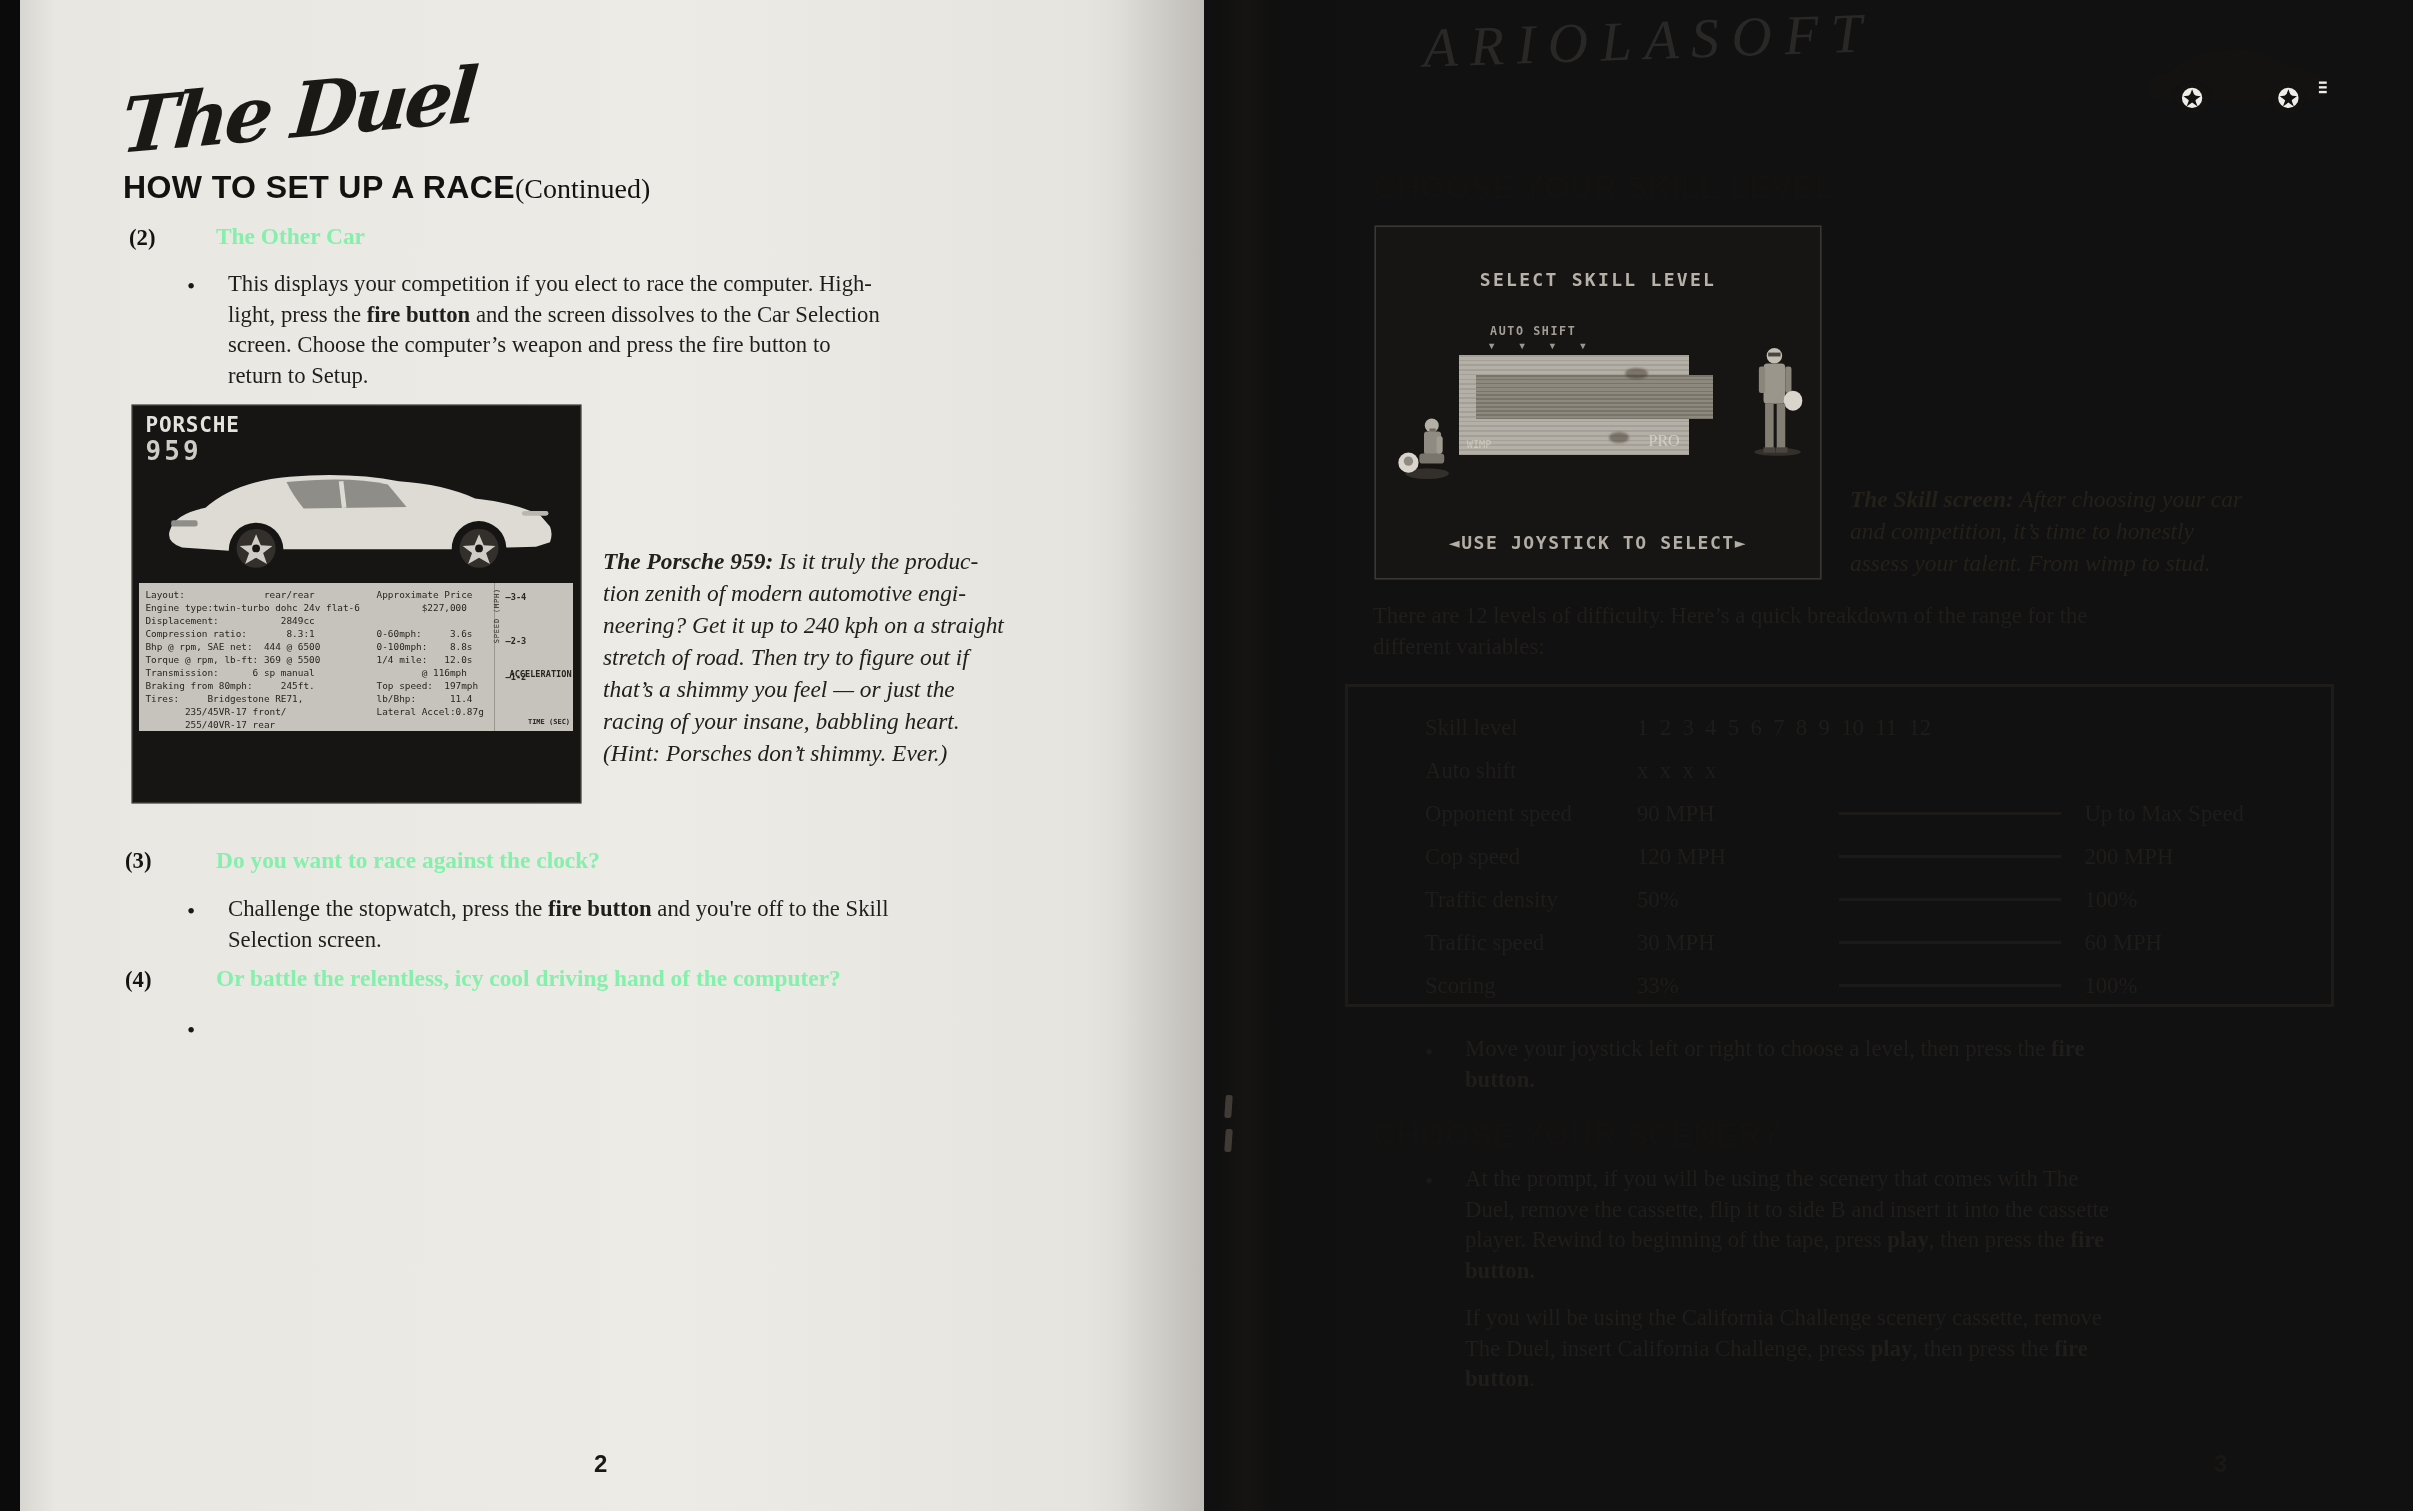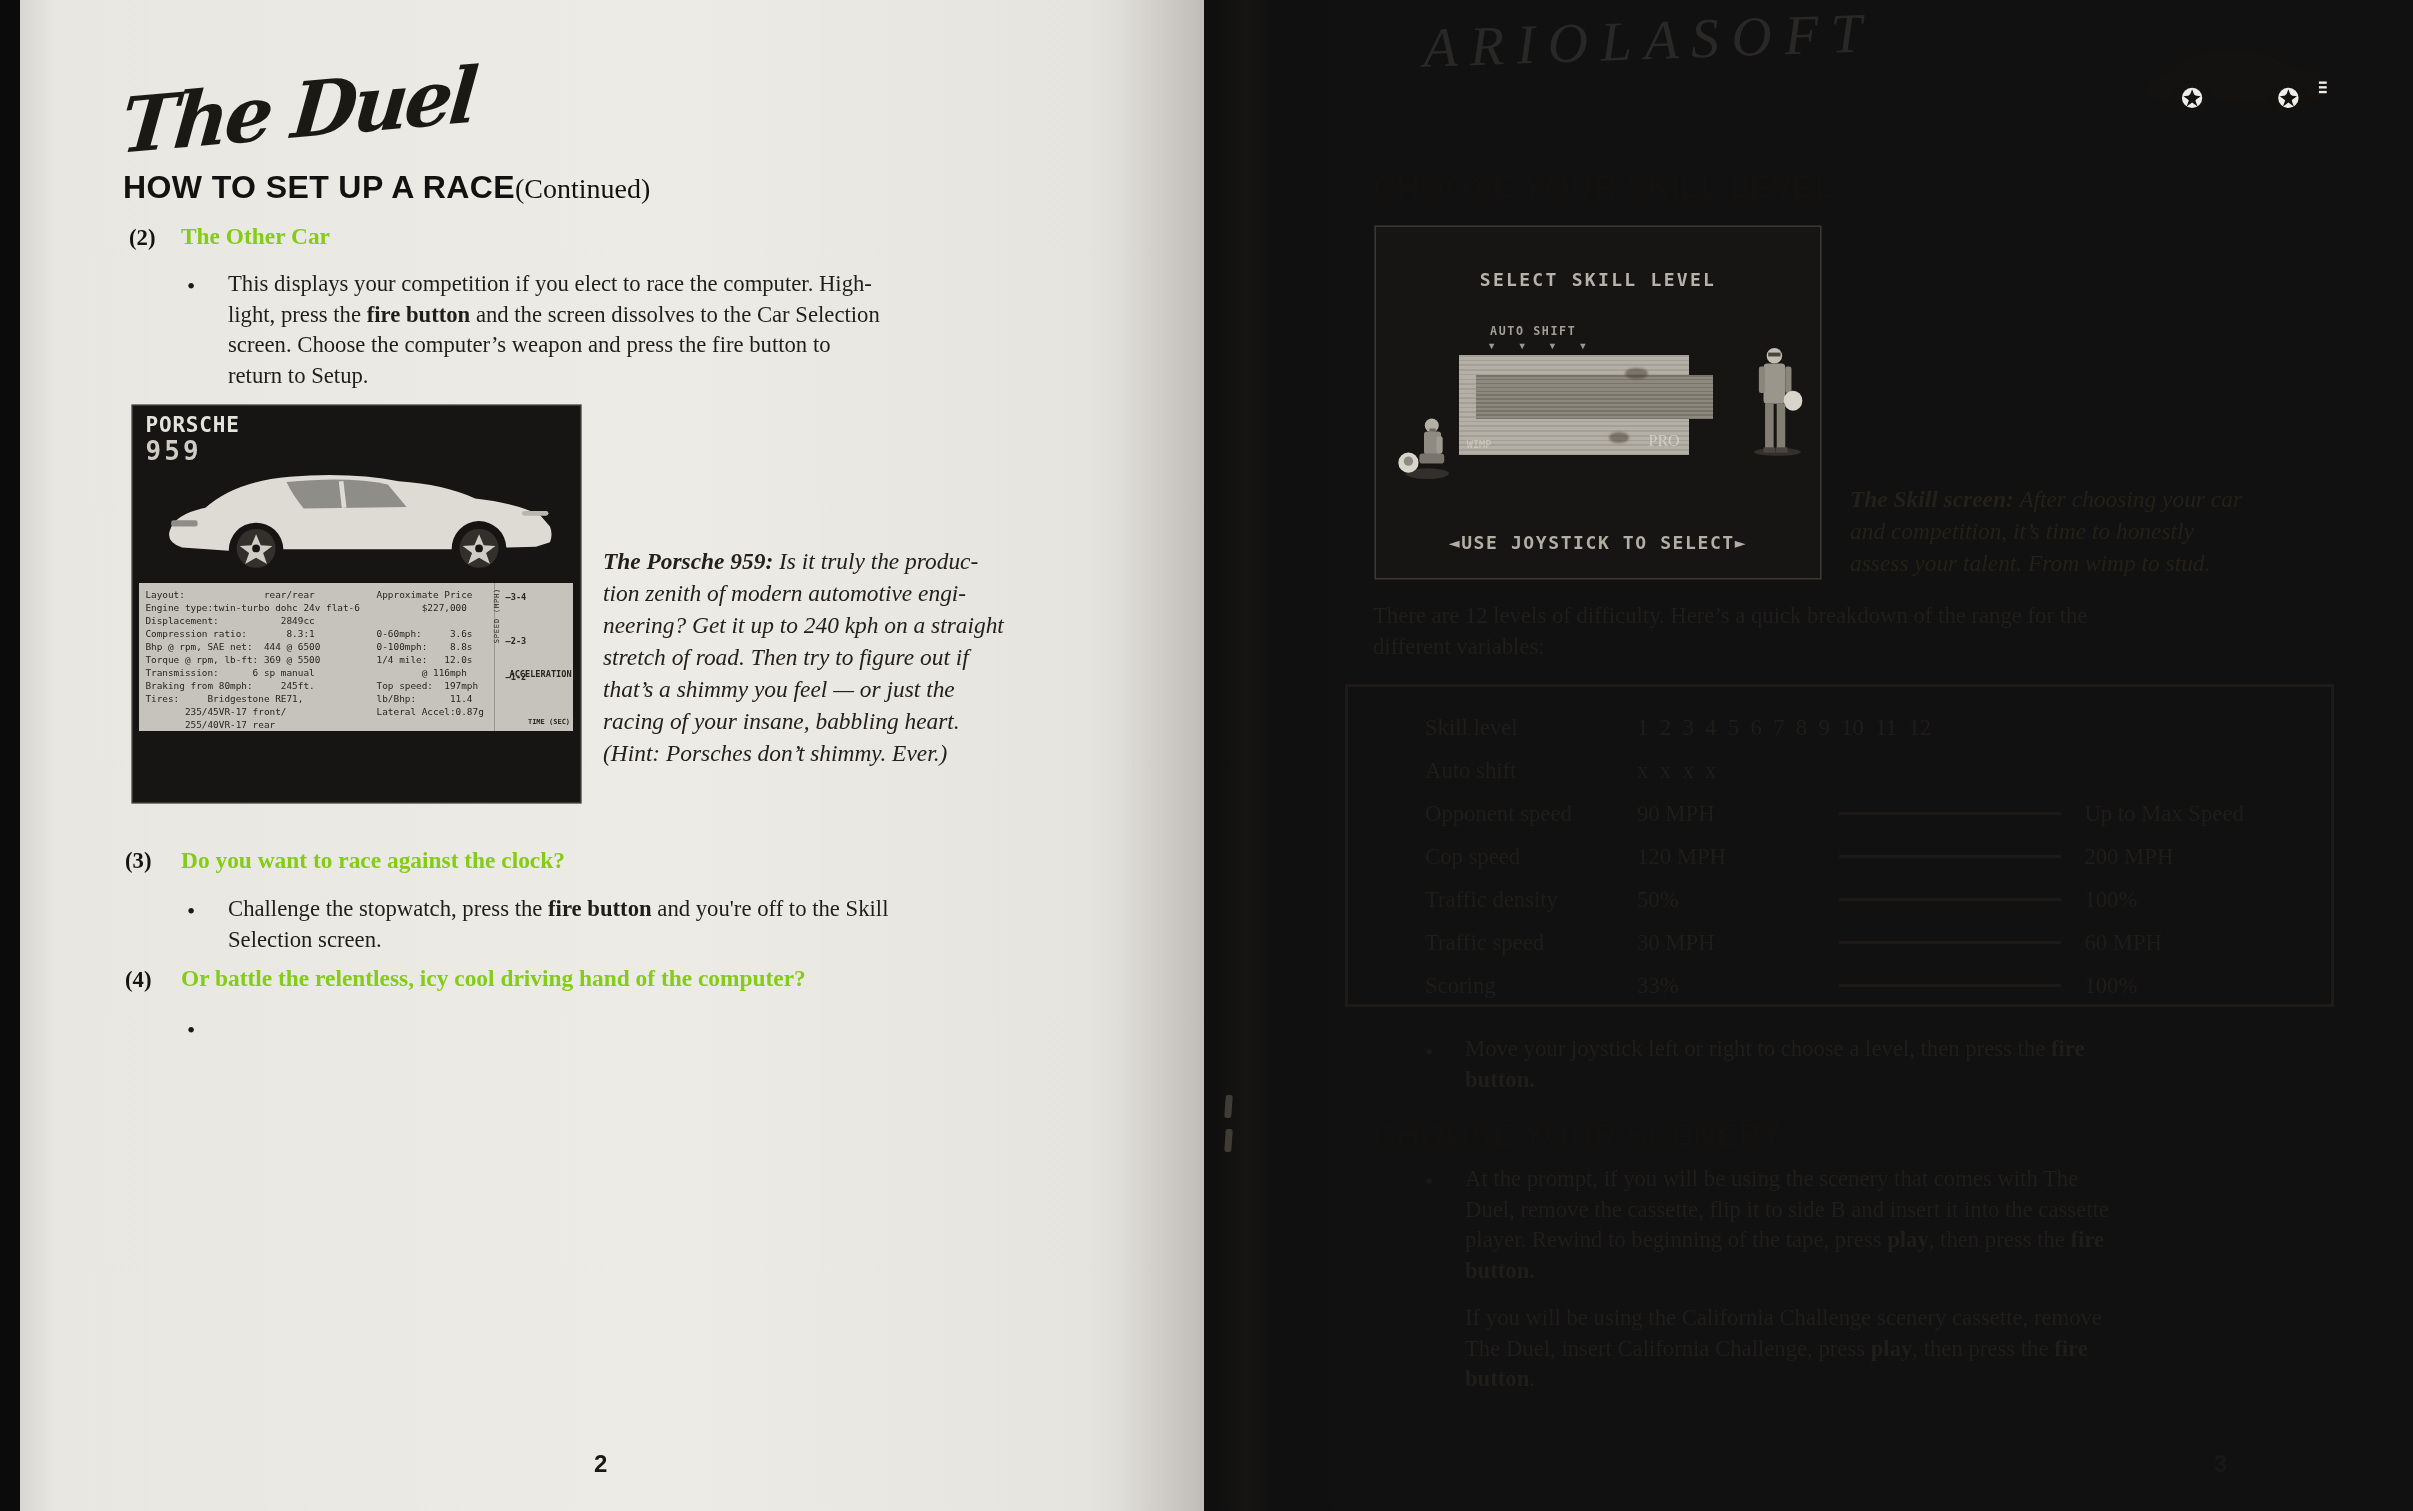--- a/index.html
+++ b/index.html
@@ -11,21 +11,21 @@
     background:linear-gradient(90deg,rgba(0,0,0,0) 0,rgba(0,0,0,.10) 38%,rgba(40,32,24,.22) 50%,rgba(0,0,0,.08) 62%,rgba(0,0,0,0) 100%);}
   .staple{position:absolute;left:1225px;width:7px;height:23.4px;background:#4e463e;border-radius:2.3px;transform:rotate(4deg);opacity:.8;}
   .staple-1{top:1095px}.staple-2{top:1129px}
 
   .abs{position:absolute;}
   .logo{left:121px;top:66px;font-family:"DejaVu Serif",serif;font-style:italic;font-weight:bold;
     font-size:76px;color:#1b1916;letter-spacing:-3.9px;transform:rotate(-5deg) skewX(-10deg);}
   .h1{font-family:"Liberation Sans",sans-serif;font-weight:bold;font-size:32px;color:#131210;letter-spacing:0.4px;white-space:nowrap;}
   .h1-suffix{font-family:"Liberation Serif",serif;font-weight:normal;font-size:28px;letter-spacing:0;}
   .sec-num{font-weight:bold;font-size:22.7px;color:#161412;}
-  .sec-head{font-weight:bold;font-size:23.4px;color:#84cc16;white-space:nowrap;}
+  .sec-head{font-weight:bold;font-size:23.4px;color:#86efac;white-space:nowrap;margin-left:35px;}
   .para{white-space:pre-line;font-size:22.7px;line-height:30.5px;color:#201e1b;}
   .para .b{font-weight:bold;}
   .italic-cap{font-style:italic;font-size:23.4px;line-height:32px;color:#232119;}
   .italic-cap .lead{font-weight:bold;margin-top:8px;}
   .dot{font-size:23.4px;color:#1b1918;}
   .pnum{font-family:"Liberation Sans",sans-serif;font-weight:bold;font-size:24px;color:#1a1816;}
   .handwriting{font-style:italic;font-size:56px;color:#7e7a73;opacity:.22;letter-spacing:12.5px;transform:rotate(-2deg);}
 
   
   .shot{background:#161513;box-shadow:0 0 0 1.6px #3a3835;}

